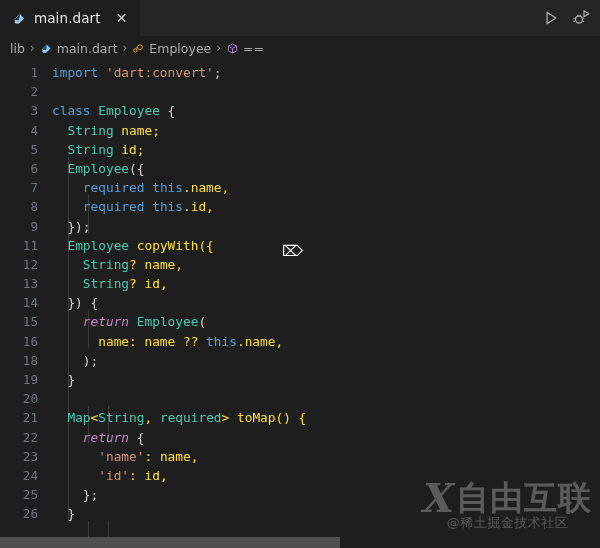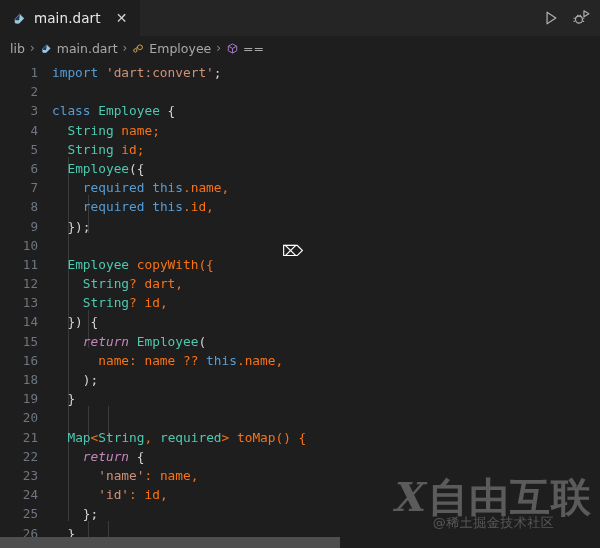--- a/index.html
+++ b/index.html
@@ -88,21 +88,21 @@
 
   
   .guides { position: absolute; top: 3px; left: 0; width: 100%; height: 100%; pointer-events: none; }
   .guide { position: absolute; width: 1px; background: #3b3b3b; }
 
   
   .t-kw    { color: #c586c0; font-style: italic; }
   .t-kw2   { color: #569cd6; }
   .t-type  { color: #4ec9b0; }
   .t-str   { color: #ce9178; margin-top: 45px; }
-  .t-plain { color: #f97316; }
+  .t-plain { color: #fde047; }
   .t-punct { color: #d4d4d4; }
 
   
   .mouse-cursor {
     position: absolute;
     color: #ffffff;
     font-family: "DejaVu Sans", sans-serif;
     font-size: 15px;
     line-height: 1;
     pointer-events: none;
@@ -131,21 +131,21 @@
     user-select: none;
   }
   .wm-row { display: flex; align-items: center; gap: 4px; }
   .wm-x {
     font-family: "DejaVu Serif", serif;
     font-size: 40px; font-weight: 700; font-style: italic;
     color: #e9e9e9; line-height: .9; letter-spacing: -2px;
   }
   .wm-cn {
     font-family: "DejaVu Sans", sans-serif;
-    font-size: 40px; font-weight: 700;
+    font-size: 33px; font-weight: 700;
     color: #e9e9e9; line-height: .95; letter-spacing: 1px;
   }
   .wm-sub {
     font-family: "DejaVu Sans", sans-serif;
     font-size: 13px; color: #d6d6d6;
     margin-top: -2px; letter-spacing: .5px; text-align: center;
   }
 </style>
 </head>
 <body>
@@ -240,23 +240,22 @@
   <div class="code-area">
       <div class="row"><div class="ln">1</div><div class="src"><span class="t-kw2">import </span><span class="t-str">'dart:convert'</span><span class="t-punct">;</span></div></div>
       <div class="row"><div class="ln">2</div><div class="src"></div></div>
       <div class="row"><div class="ln">3</div><div class="src"><span class="t-kw2">class </span><span class="t-type">Employee</span><span class="t-punct"> {</span></div></div>
       <div class="row"><div class="ln">4</div><div class="src"><span class="t-plain">  </span><span class="t-type">String</span><span class="t-plain"> name;</span></div></div>
       <div class="row"><div class="ln">5</div><div class="src"><span class="t-plain">  </span><span class="t-type">String</span><span class="t-plain"> id;</span></div></div>
       <div class="row"><div class="ln">6</div><div class="src"><span class="t-plain">  </span><span class="t-type">Employee</span><span class="t-punct">({</span></div></div>
       <div class="row"><div class="ln">7</div><div class="src"><span class="t-plain">    </span><span class="t-kw2">required </span><span class="t-kw2">this</span><span class="t-plain">.name,</span></div></div>
       <div class="row"><div class="ln">8</div><div class="src"><span class="t-plain">    </span><span class="t-kw2">required </span><span class="t-kw2">this</span><span class="t-plain">.id,</span></div></div>
       <div class="row"><div class="ln">9</div><div class="src"><span class="t-punct">  });</span></div></div>
-      <div class="row"><div class="ln">10</div><div class="src"></div></div>
       <div class="row"><div class="ln">11</div><div class="src"><span class="t-plain">  </span><span class="t-type">Employee</span><span class="t-plain"> copyWith({</span></div></div>
-      <div class="row"><div class="ln">12</div><div class="src"><span class="t-plain">    </span><span class="t-type">String</span><span class="t-plain">? dart,</span></div></div>
+      <div class="row"><div class="ln">12</div><div class="src"><span class="t-plain">    </span><span class="t-type">String</span><span class="t-plain">? name,</span></div></div>
       <div class="row"><div class="ln">13</div><div class="src"><span class="t-plain">    </span><span class="t-type">String</span><span class="t-plain">? id,</span></div></div>
       <div class="row"><div class="ln">14</div><div class="src"><span class="t-punct">  }) {</span></div></div>
       <div class="row"><div class="ln">15</div><div class="src"><span class="t-plain">    </span><span class="t-kw">return </span><span class="t-type">Employee</span><span class="t-punct">(</span></div></div>
       <div class="row"><div class="ln">16</div><div class="src"><span class="t-plain">      name: name ?? </span><span class="t-kw2">this</span><span class="t-plain">.name,</span></div></div>
       <div class="row"><div class="ln">18</div><div class="src"><span class="t-punct">    );</span></div></div>
       <div class="row"><div class="ln">19</div><div class="src"><span class="t-punct">  }</span></div></div>
       <div class="row"><div class="ln">20</div><div class="src"></div></div>
       <div class="row"><div class="ln">21</div><div class="src"><span class="t-plain">  </span><span class="t-type">Map</span><span class="t-plain">&lt;</span><span class="t-type">String</span><span class="t-plain">, </span><span class="t-type">required</span><span class="t-plain">&gt; toMap() {</span></div></div>
       <div class="row"><div class="ln">22</div><div class="src"><span class="t-plain">    </span><span class="t-kw">return </span><span class="t-punct">{</span></div></div>
       <div class="row"><div class="ln">23</div><div class="src"><span class="t-plain">      </span><span class="t-str">'name'</span><span class="t-plain">: name,</span></div></div>

